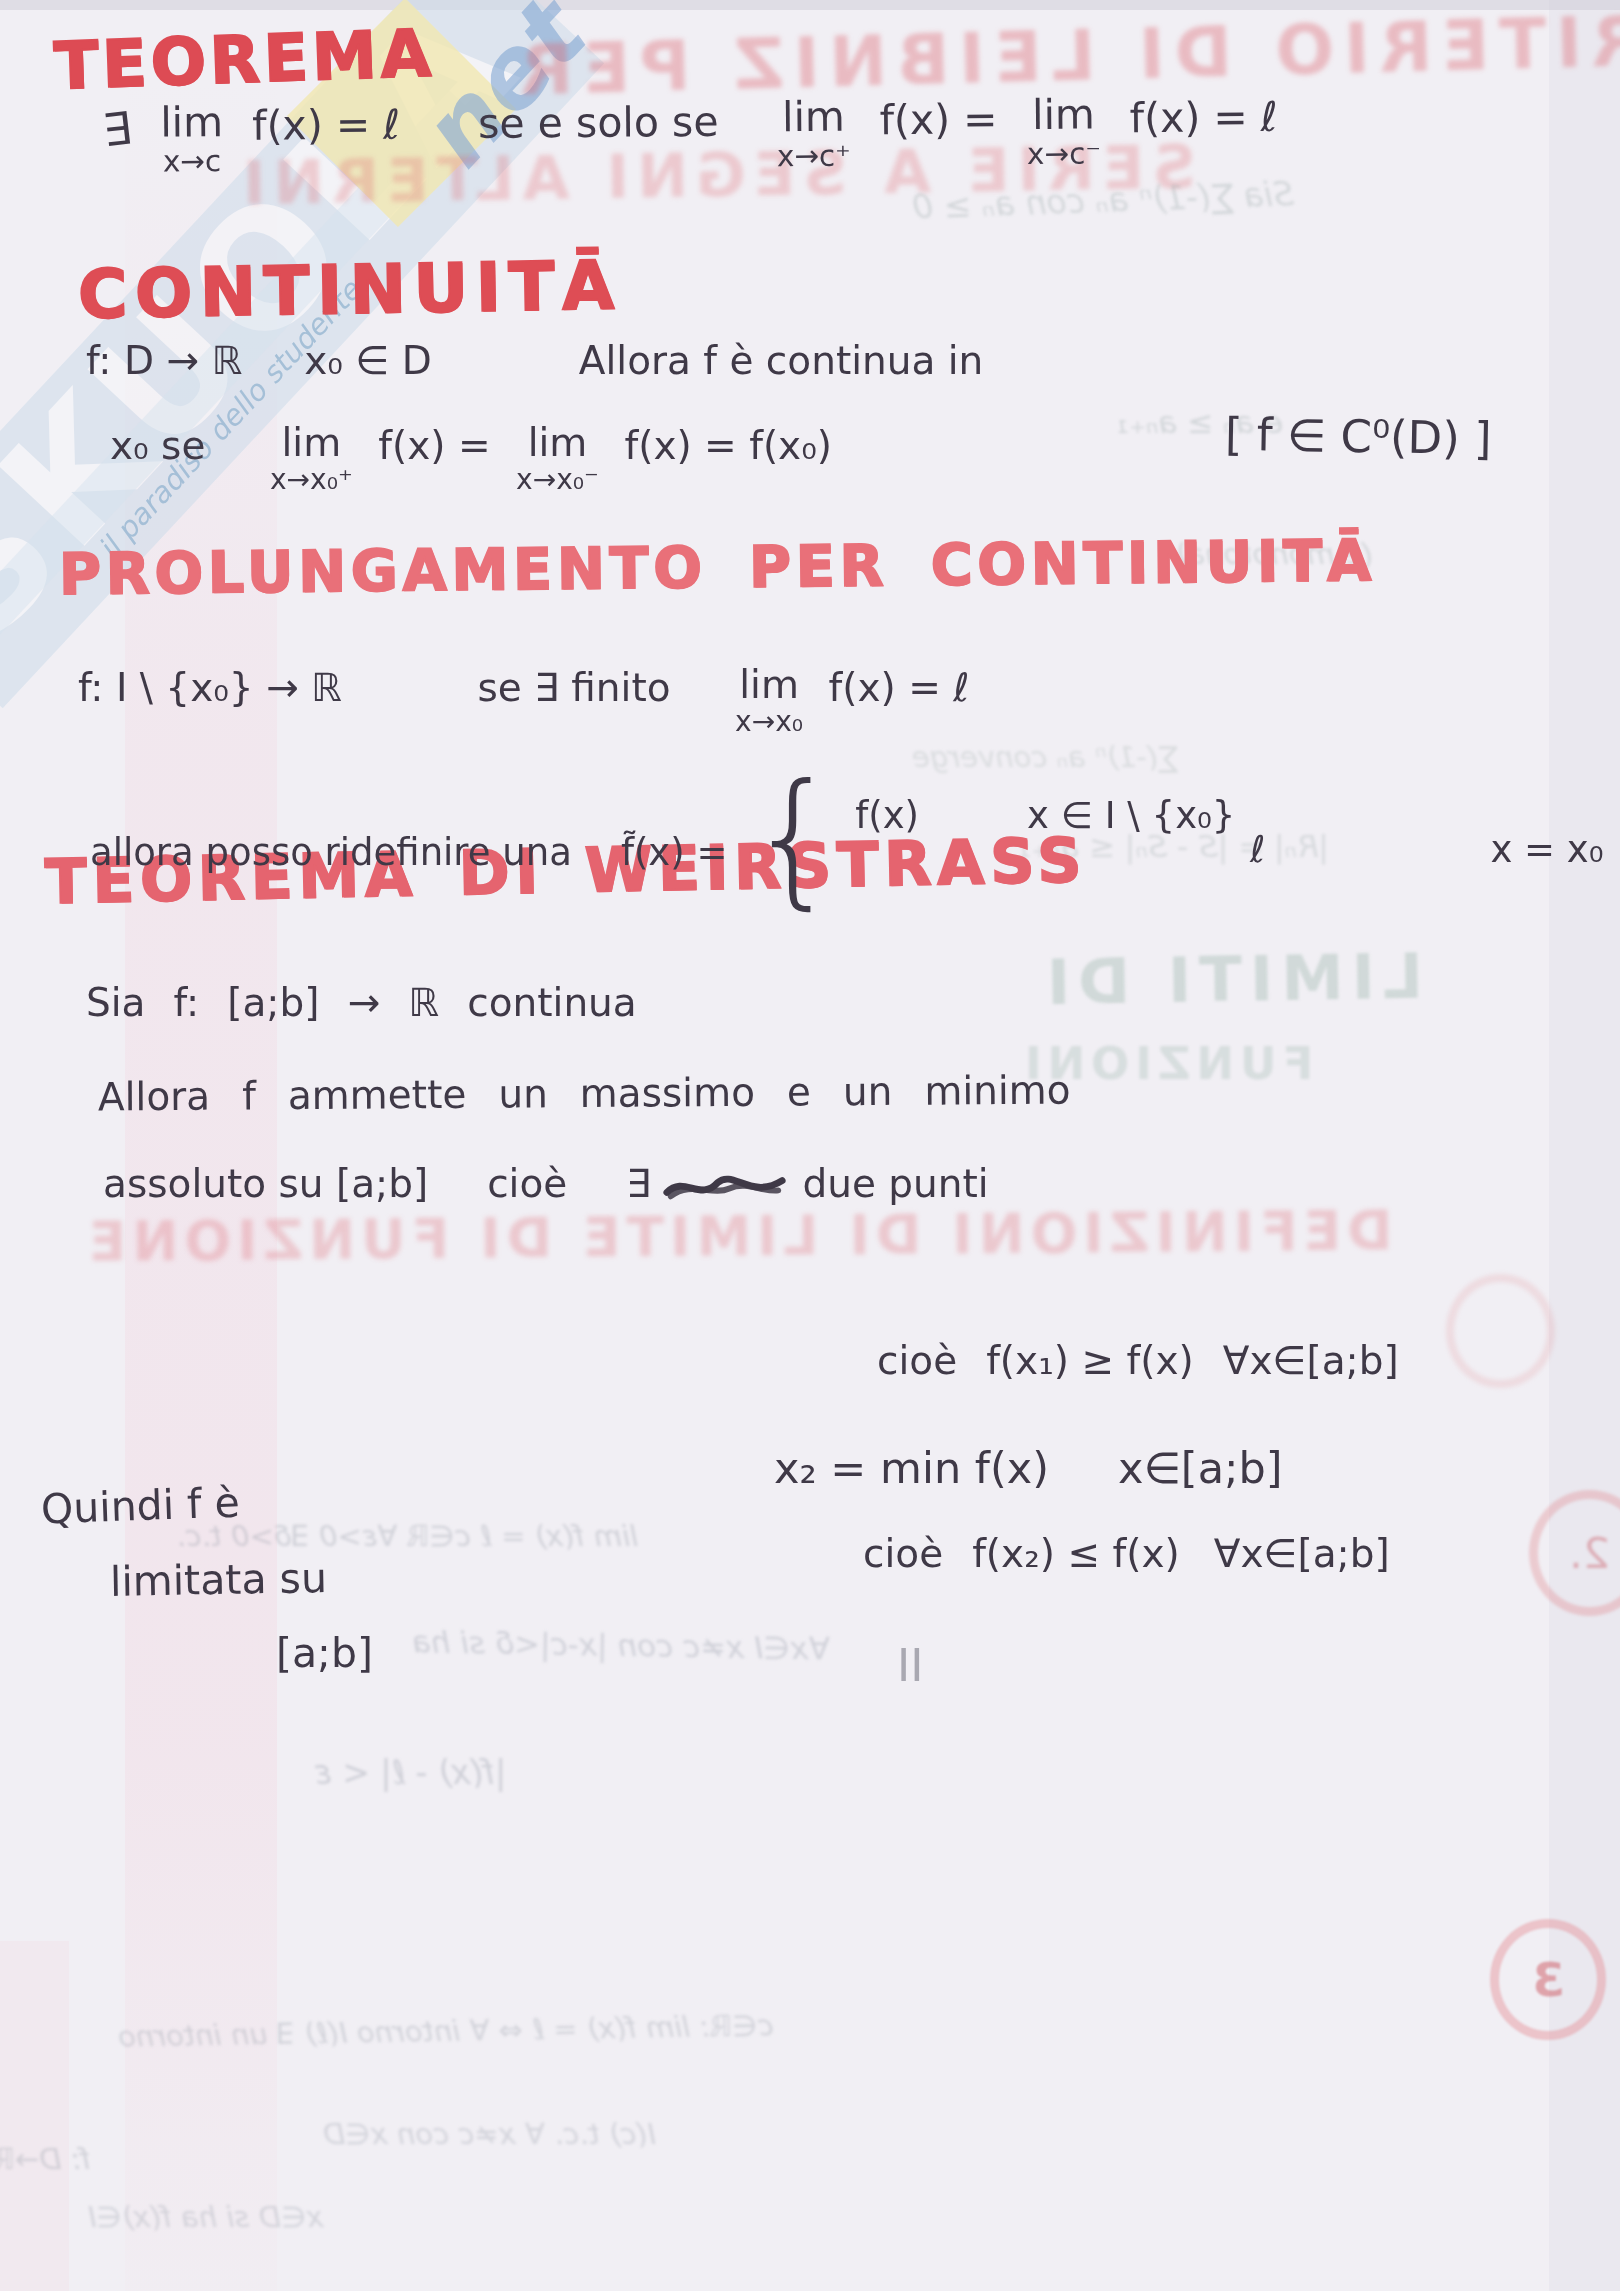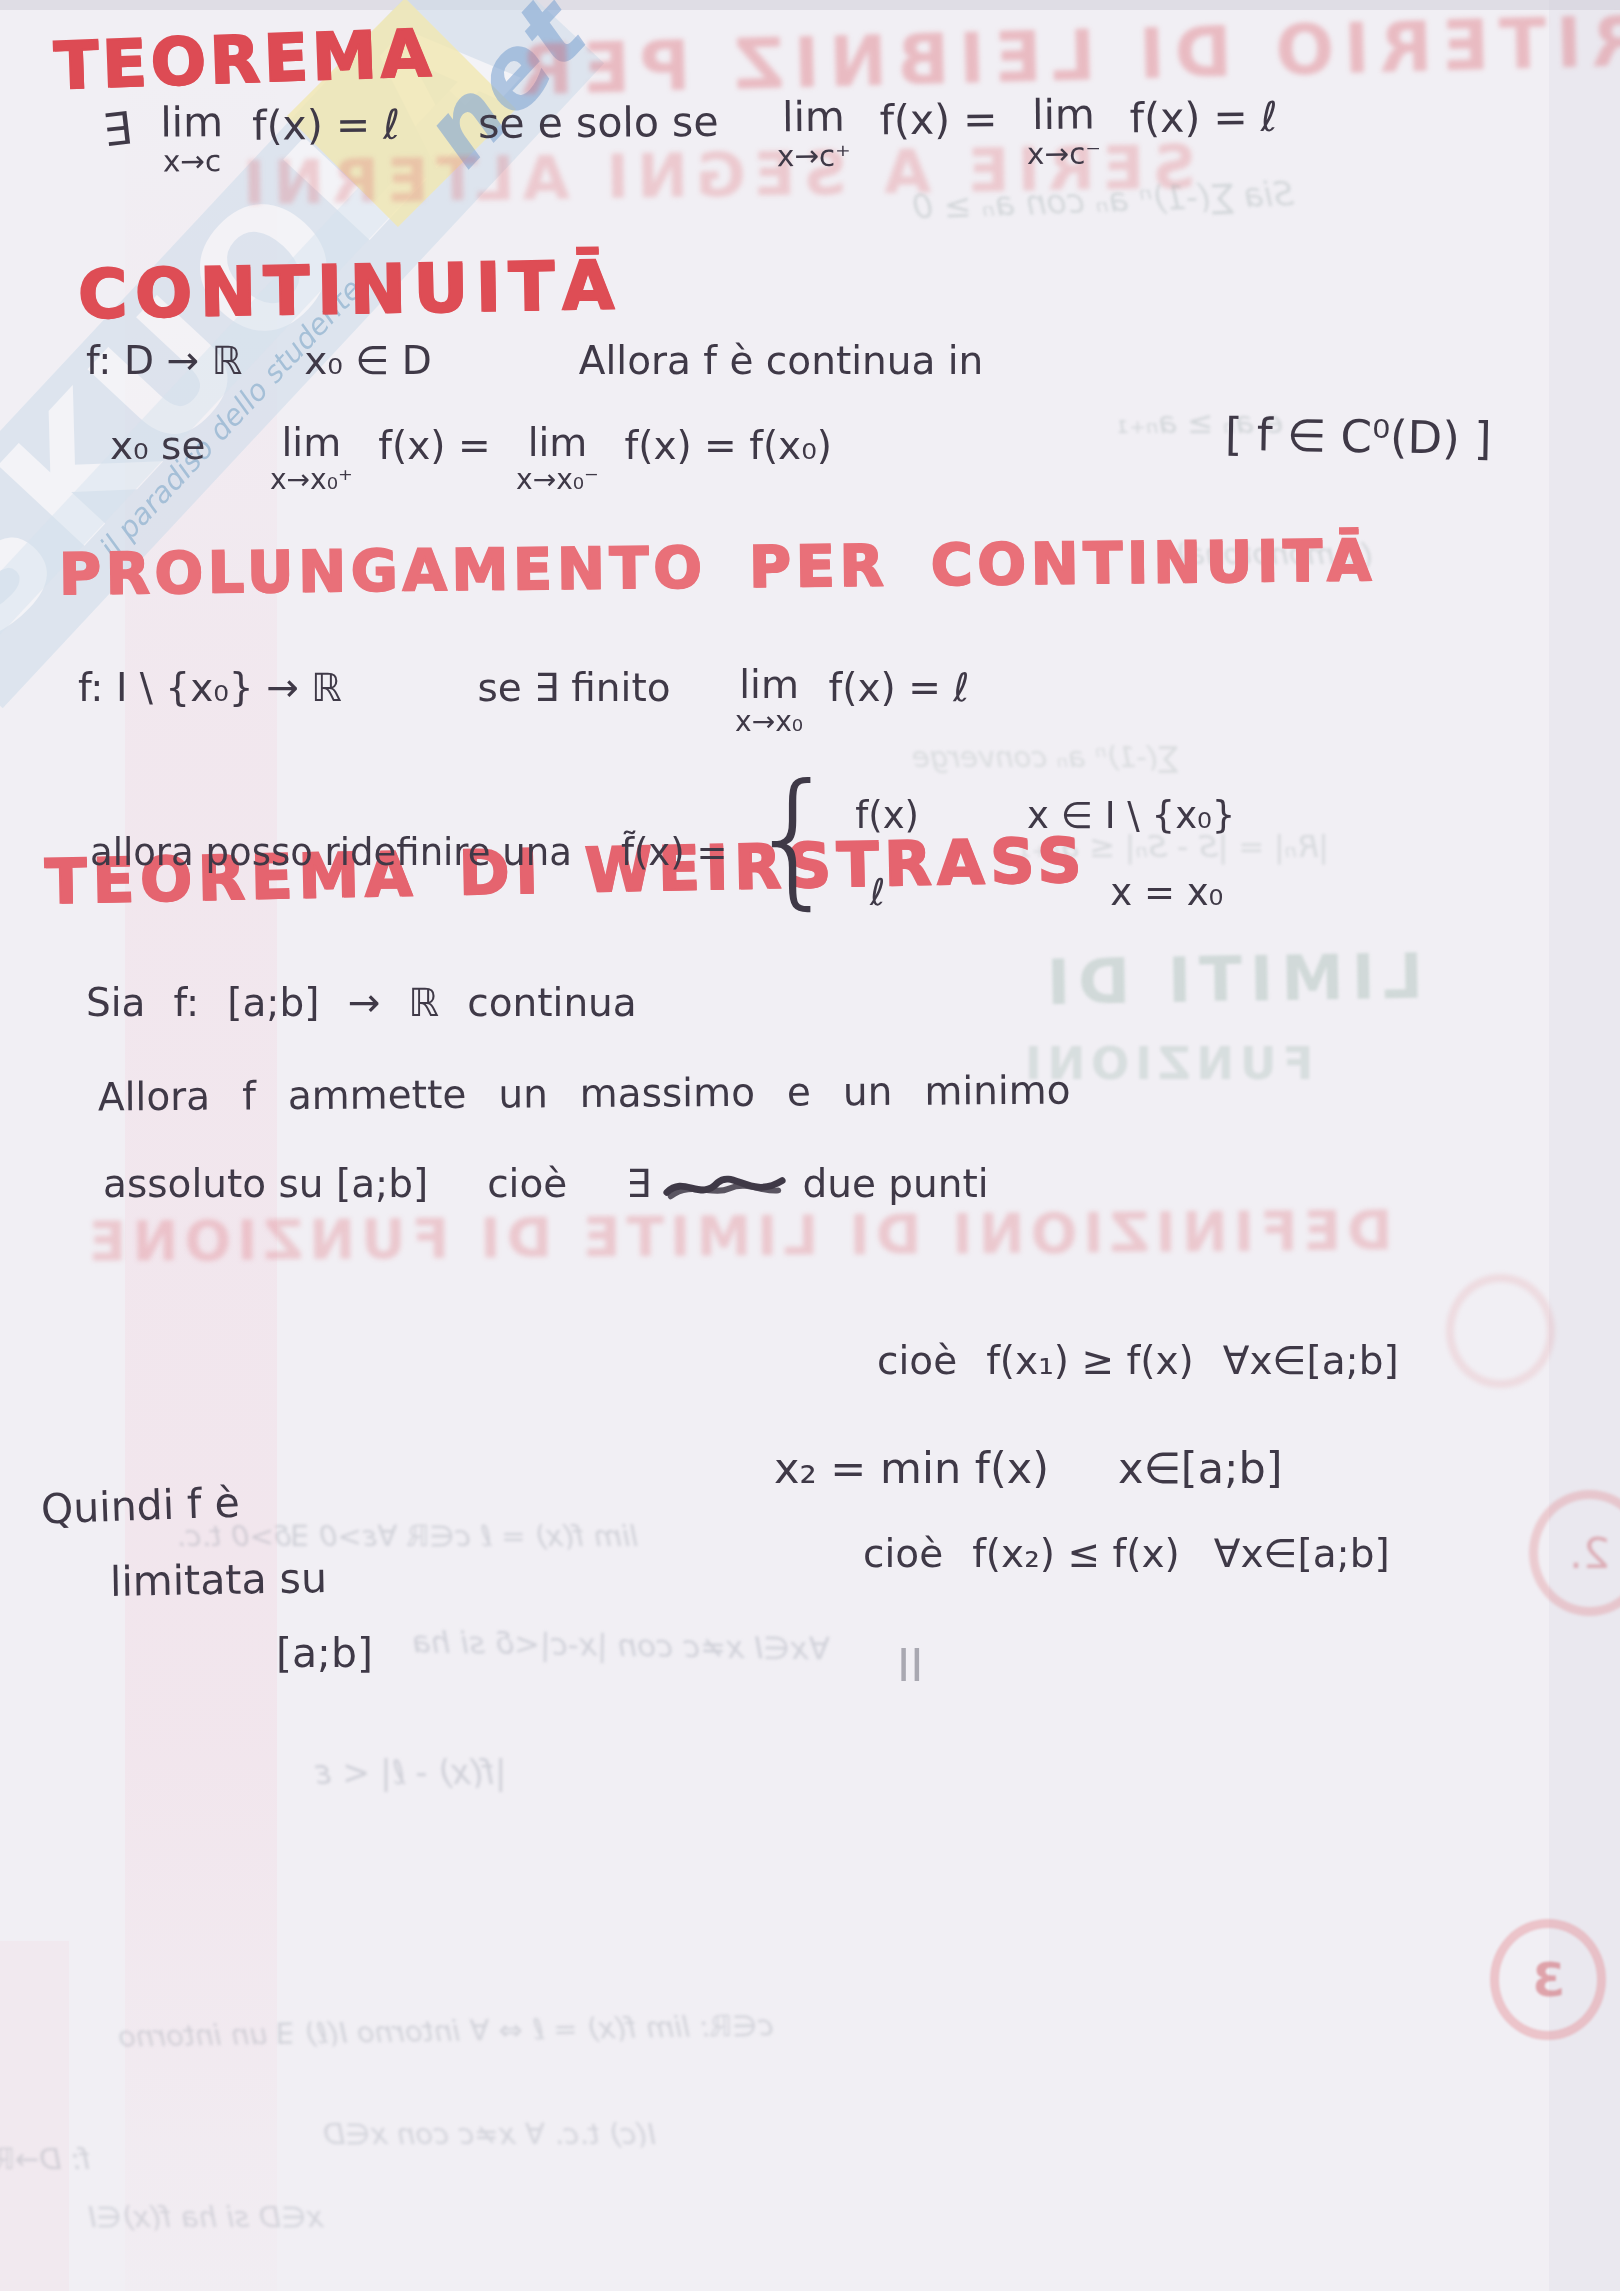--- a/index.html
+++ b/index.html
@@ -82,21 +82,21 @@
   .lim-sub { font-size:.72em; margin-top:3.9px; }
   #r-t1 { left:103px; top:98px; font-size:41px; gap:29px; transform:rotate(-0.5deg); }
   #r-t1 .exists { font-size:45px; transform:rotate(-6deg); }
   #r-c1 { left:86px; top:338px; font-size:39px; }
   #r-c2 { left:110px; top:423px; font-size:39px; gap:25.5px; }
   #c-note { left:1225px; top:410px; font-size:45px; z-index:3; position:absolute; color:#3f3947; transform:rotate(1deg); }
   #r-p1 { left:78px; top:665px; font-size:39px; gap:25.5px; }
   #r-p2 { left:90px; top:784px; font-size:37px; }
   #r-p2 .mt { margin-top:47px; }
   .brace { font-size:147px; font-weight:200; line-height:.85; margin-left:19.6px; margin-top:-7.8px; }
-  .cases { display:flex; flex-direction:column; margin-left:14.7px; margin-top:9.8px;text-align:center; }
+  .cases { display:flex; margin-left:14.7px; margin-top:9.8px;text-align:center; }
   .case-row { display:flex; }
   .case-row + .case-row { margin-top:34px; }
   #r-w1 { left:86px; top:980px; font-size:39px; word-spacing:15.7px; }
   #r-w2 { left:98px; top:1071px; font-size:39px; word-spacing:19.6px; transform:rotate(-0.4deg); }
   #r-w3 { left:103px; top:1161px; font-size:39px; }
   #r-w4 { left:106px; top:1253px; font-size:39px; }
   #r-w5 { left:877px; top:1338px; font-size:39px; }
   #r-w6 { left:774px; top:1443px; font-size:43px; }
   #r-w7 { left:863px; top:1531px; font-size:39px; }
   #w-left1 { left:41px;  top:1482px; font-size:41px; transform:rotate(-2deg); }

